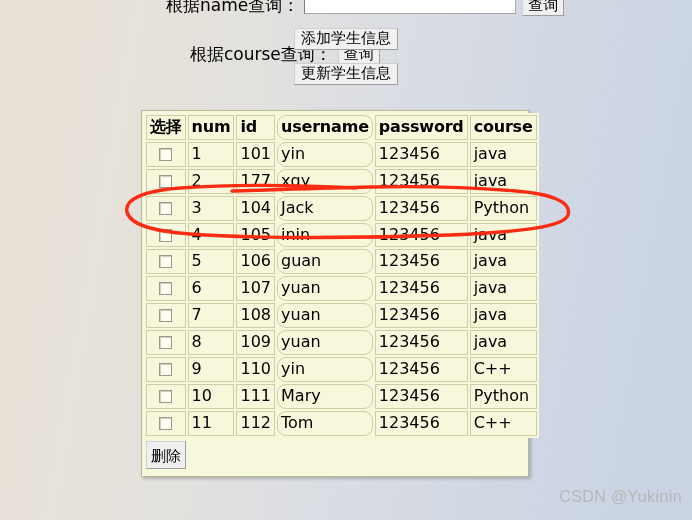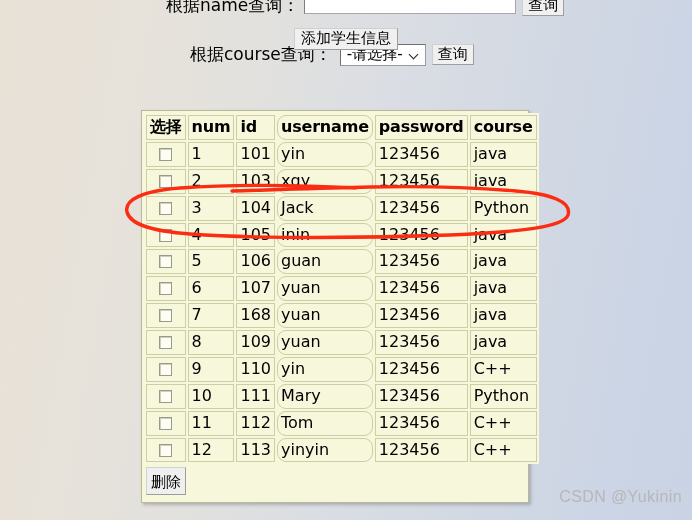--- a/index.html
+++ b/index.html
@@ -221,31 +221,30 @@
 <div class="form-area">
 
   <div class="form-row row-name">
     <span class="form-label">根据name查询：</span>
     <input class="text-input" type="text" value="" placeholder="" style="">
     <button class="btn btn-query">查询</button>
   </div>
 
   <div class="form-row row-course">
     <span class="form-label">根据course查询：</span>
-    <span class="select-wrap">
-      <span class="sel-text">-请选择-</span>
-      <span class="chev"></span>
-    </span>
     <button class="btn btn-query">查询</button>
   </div>
 
   <div class="form-row row-add">
     <button class="btn btn-wide">添加学生信息</button>
   </div>
 
+  <div class="form-row row-update">
+    <button class="btn btn-wide">更新学生信息</button>
+  </div>
 
 </div>
 
 <div class="panel">
   <table class="grid">
     <thead>
       <tr>
         <th class="c-sel">选择</th>
         <th class="c-num">num</th>
         <th class="c-id">id</th>
@@ -259,21 +258,21 @@
           <td class="c-sel"><span class="cbx"></span></td>
           <td class="c-num">1</td>
           <td class="c-id">101</td>
           <td class="c-user">yin</td>
           <td class="c-pass">123456</td>
           <td class="c-crs">java</td>
         </tr>
         <tr>
           <td class="c-sel"><span class="cbx"></span></td>
           <td class="c-num">2</td>
-          <td class="c-id">103</td>
+          <td class="c-id">177</td>
           <td class="c-user">xgy</td>
           <td class="c-pass">123456</td>
           <td class="c-crs">java</td>
         </tr>
         <tr>
           <td class="c-sel"><span class="cbx"></span></td>
           <td class="c-num">3</td>
           <td class="c-id">104</td>
           <td class="c-user">Jack</td>
           <td class="c-pass">123456</td>
@@ -299,21 +298,21 @@
           <td class="c-sel"><span class="cbx"></span></td>
           <td class="c-num">6</td>
           <td class="c-id">107</td>
           <td class="c-user">yuan</td>
           <td class="c-pass">123456</td>
           <td class="c-crs">java</td>
         </tr>
         <tr>
           <td class="c-sel"><span class="cbx"></span></td>
           <td class="c-num">7</td>
-          <td class="c-id">168</td>
+          <td class="c-id">108</td>
           <td class="c-user">yuan</td>
           <td class="c-pass">123456</td>
           <td class="c-crs">java</td>
         </tr>
         <tr>
           <td class="c-sel"><span class="cbx"></span></td>
           <td class="c-num">8</td>
           <td class="c-id">109</td>
           <td class="c-user">yuan</td>
           <td class="c-pass">123456</td>
@@ -333,28 +332,20 @@
           <td class="c-id">111</td>
           <td class="c-user">Mary</td>
           <td class="c-pass">123456</td>
           <td class="c-crs">Python</td>
         </tr>
         <tr>
           <td class="c-sel"><span class="cbx"></span></td>
           <td class="c-num">11</td>
           <td class="c-id">112</td>
           <td class="c-user">Tom</td>
-          <td class="c-pass">123456</td>
-          <td class="c-crs">C++</td>
-        </tr>
-        <tr>
-          <td class="c-sel"><span class="cbx"></span></td>
-          <td class="c-num">12</td>
-          <td class="c-id">113</td>
-          <td class="c-user">yinyin</td>
           <td class="c-pass">123456</td>
           <td class="c-crs">C++</td>
         </tr>
       </tbody>
   </table>
 
   <div class="panel-footer">
     <button class="btn-del">删除</button>
   </div>
 </div>

